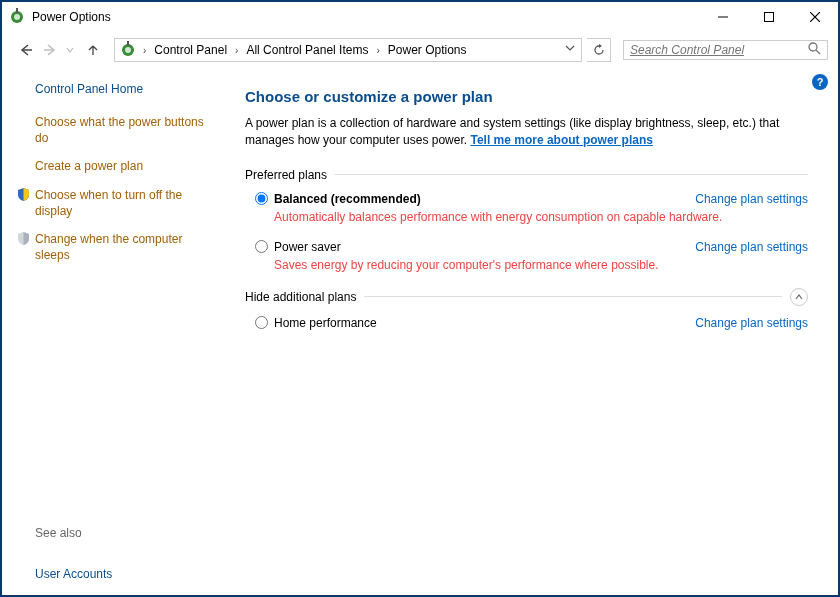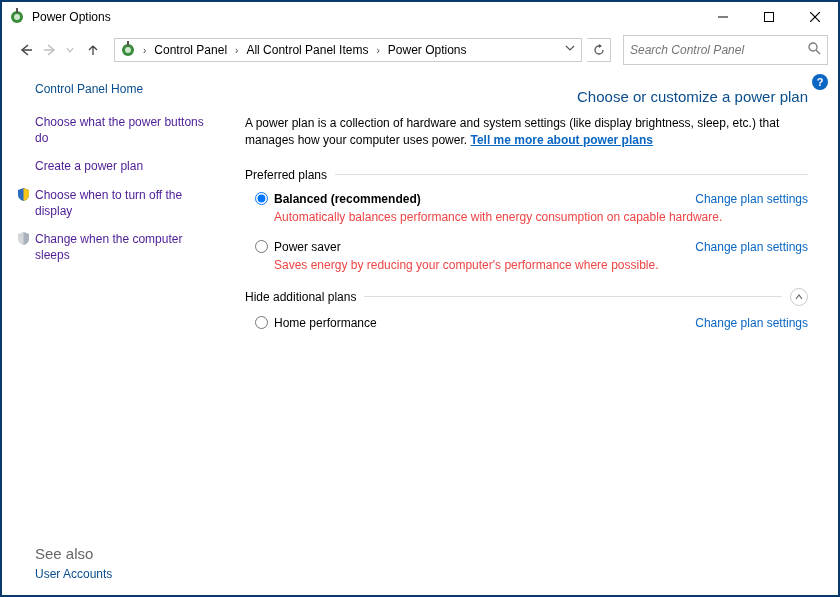--- a/index.html
+++ b/index.html
@@ -19,40 +19,40 @@
 .nav-arrows { display:flex; align-items:center; gap: 4px; }
 .nav-arrow { width: 20px; height: 20px; display:flex; align-items:center; justify-content:center; }
 .nav-arrow.disabled { opacity: 0.35; }
 .nav-up { width: 18px; height:18px; display:flex; align-items:center; justify-content:center; margin-left:4px; }
 .address { flex: 1; height: 24px; border: 1px solid #ccc; display:flex; align-items:center; padding: 0 4px; font-size: 12px; color:#000; gap: 2px; margin: 0 6px; position:relative; }
 .address .crumb { padding: 0 4px; }
 .address .sep { color:#444; font-size:10px; padding:0 2px; }
 .address .addr-icon { width:18px; height:18px; display:flex; align-items:center; justify-content:center; margin-right:2px;}
 .address .addr-dd { position:absolute; right:6px; top:4px; display:flex; align-items:center;}
 .refresh { width:24px; height:24px; border:1px solid #ccc; border-left:none; display:flex; align-items:center; justify-content:center; margin-left:-7px; margin-right:6px;}
-.search { width: 205px; height:30px; border:1px solid #ccc; display:flex; align-items:center; padding:0 6px; font-size:12px; color:#777; justify-content:space-between; }
+.search { width: 205px; height:20px; border:1px solid #ccc; display:flex; align-items:center; padding:0 6px; font-size:12px; color:#777; justify-content:space-between;text-decoration:underline; }
 .search input { border:none; outline:none; font-size:12px; width: 170px; color:#555; font-style: italic; background:transparent; }
 
 
 .body { flex:1; display:flex; position:relative; }
 .help-bubble { position:absolute; top:6px; right:10px; width:16px; height:16px; border-radius:50%; background:#0a66c2; color:#fff; font-size:11px; font-weight:bold; display:flex; align-items:center; justify-content:center; }
 
 
 .sidebar { width: 225px; padding: 14px 10px 14px 14px; display:flex; flex-direction:column; }
 .sidebar .home-link { color:#0a4d8c; font-size:12px; margin-bottom: 18px; margin-left:19px; }
 .sidebar .side-item { display:flex; align-items:flex-start; gap:4px; margin-bottom: 12px; }
 .sidebar .side-item .ic { width:15px; height:15px; flex-shrink:0; display:flex; align-items:center; justify-content:center; }
-.sidebar .side-item .txt { color:#4c1d95; font-size:12px; line-height:1.35; }
+.sidebar .side-item .txt { color:#a16207; font-size:12px; line-height:1.35; }
 .sidebar .spacer { flex:1; }
-.sidebar .see-also { color:#666; font-size:15px; margin-bottom:5px; margin-left:19px; }
+.sidebar .see-also { color:#666; font-size:12px; margin-bottom:27px; margin-left:19px; }
 .sidebar .ua-link { color:#0a4d8c; font-size:12px; margin-left:19px; }
 
 
 .main { flex:1; padding: 20px 30px 14px 18px; font-size:12px; color:#000; }
-.main h1 { color:#0a4d8c; font-weight:400; font-size:15px; margin-bottom:10px;text-align:right; }
+.main h1 { color:#0a4d8c; font-weight:700; font-size:15px; margin-bottom:10px; }
 .main .intro { line-height:1.45; margin-bottom:18px; }
 .main .intro a { color:#0a66c2; text-decoration:underline;font-weight:bold; }
 .section-hdr { display:flex; align-items:center; gap:8px; margin-bottom:10px; }
 .section-hdr .lbl { color:#000; font-size:12px; white-space:nowrap; }
 .section-hdr .line { flex:1; height:1px; background:#ddd; }
 .section-hdr .collapse { width:18px; height:18px; border:1px solid #ccc; border-radius:50%; display:flex; align-items:center; justify-content:center; font-size:9px; color:#666; }
 .plan { margin: 0 0 16px 10px; }
 .plan .plan-row { display:flex; align-items:center; justify-content:space-between; }
 .plan .plan-left { display:flex; align-items:center; gap:6px; }
 .plan input[type=radio]{ width:13px; height:13px; }

